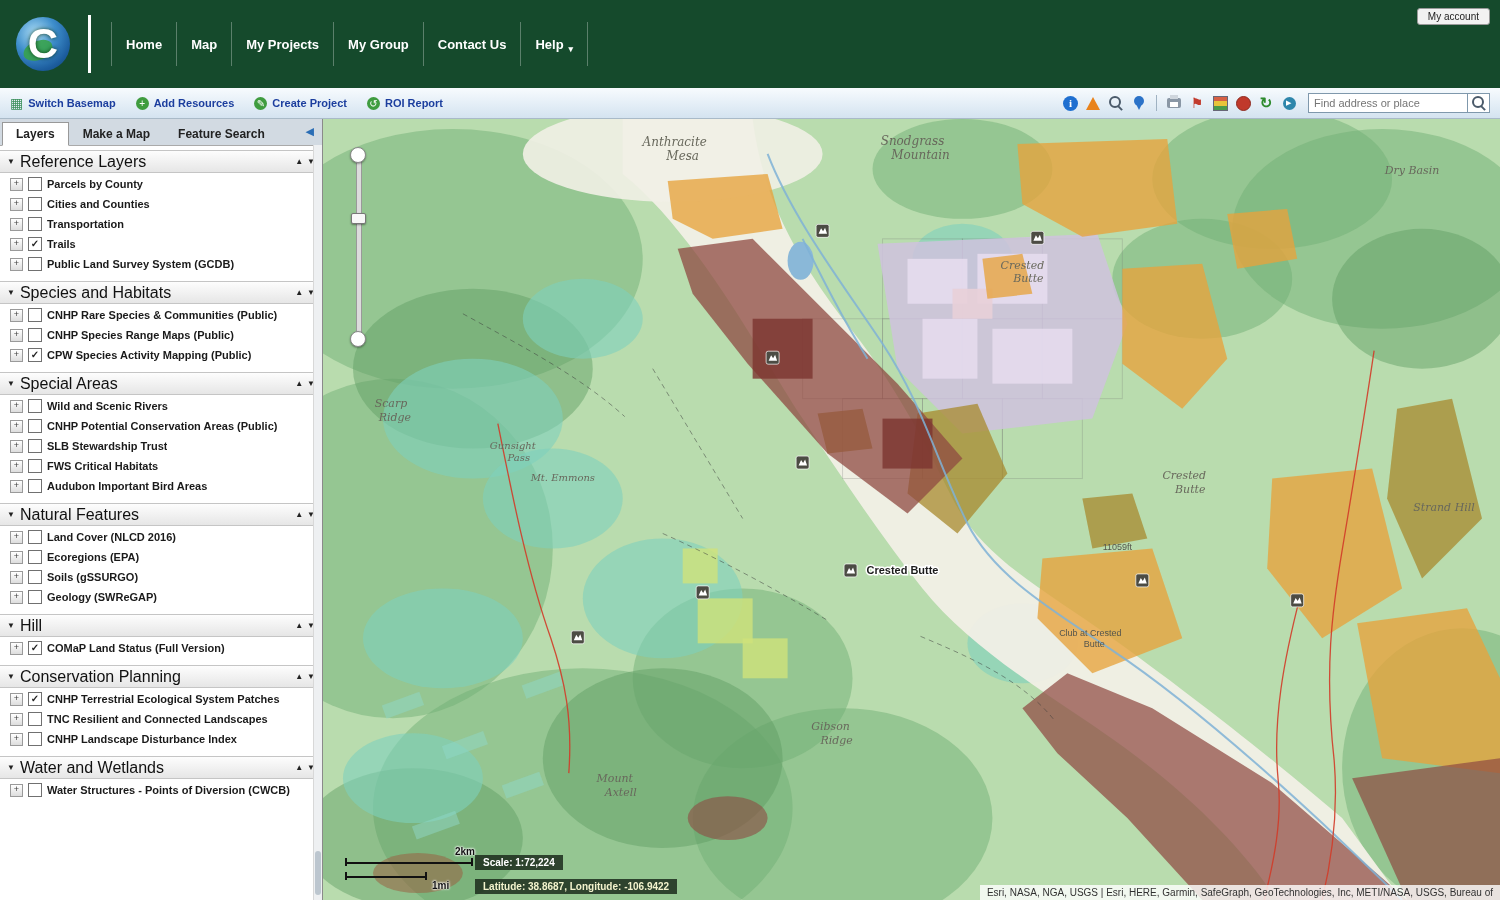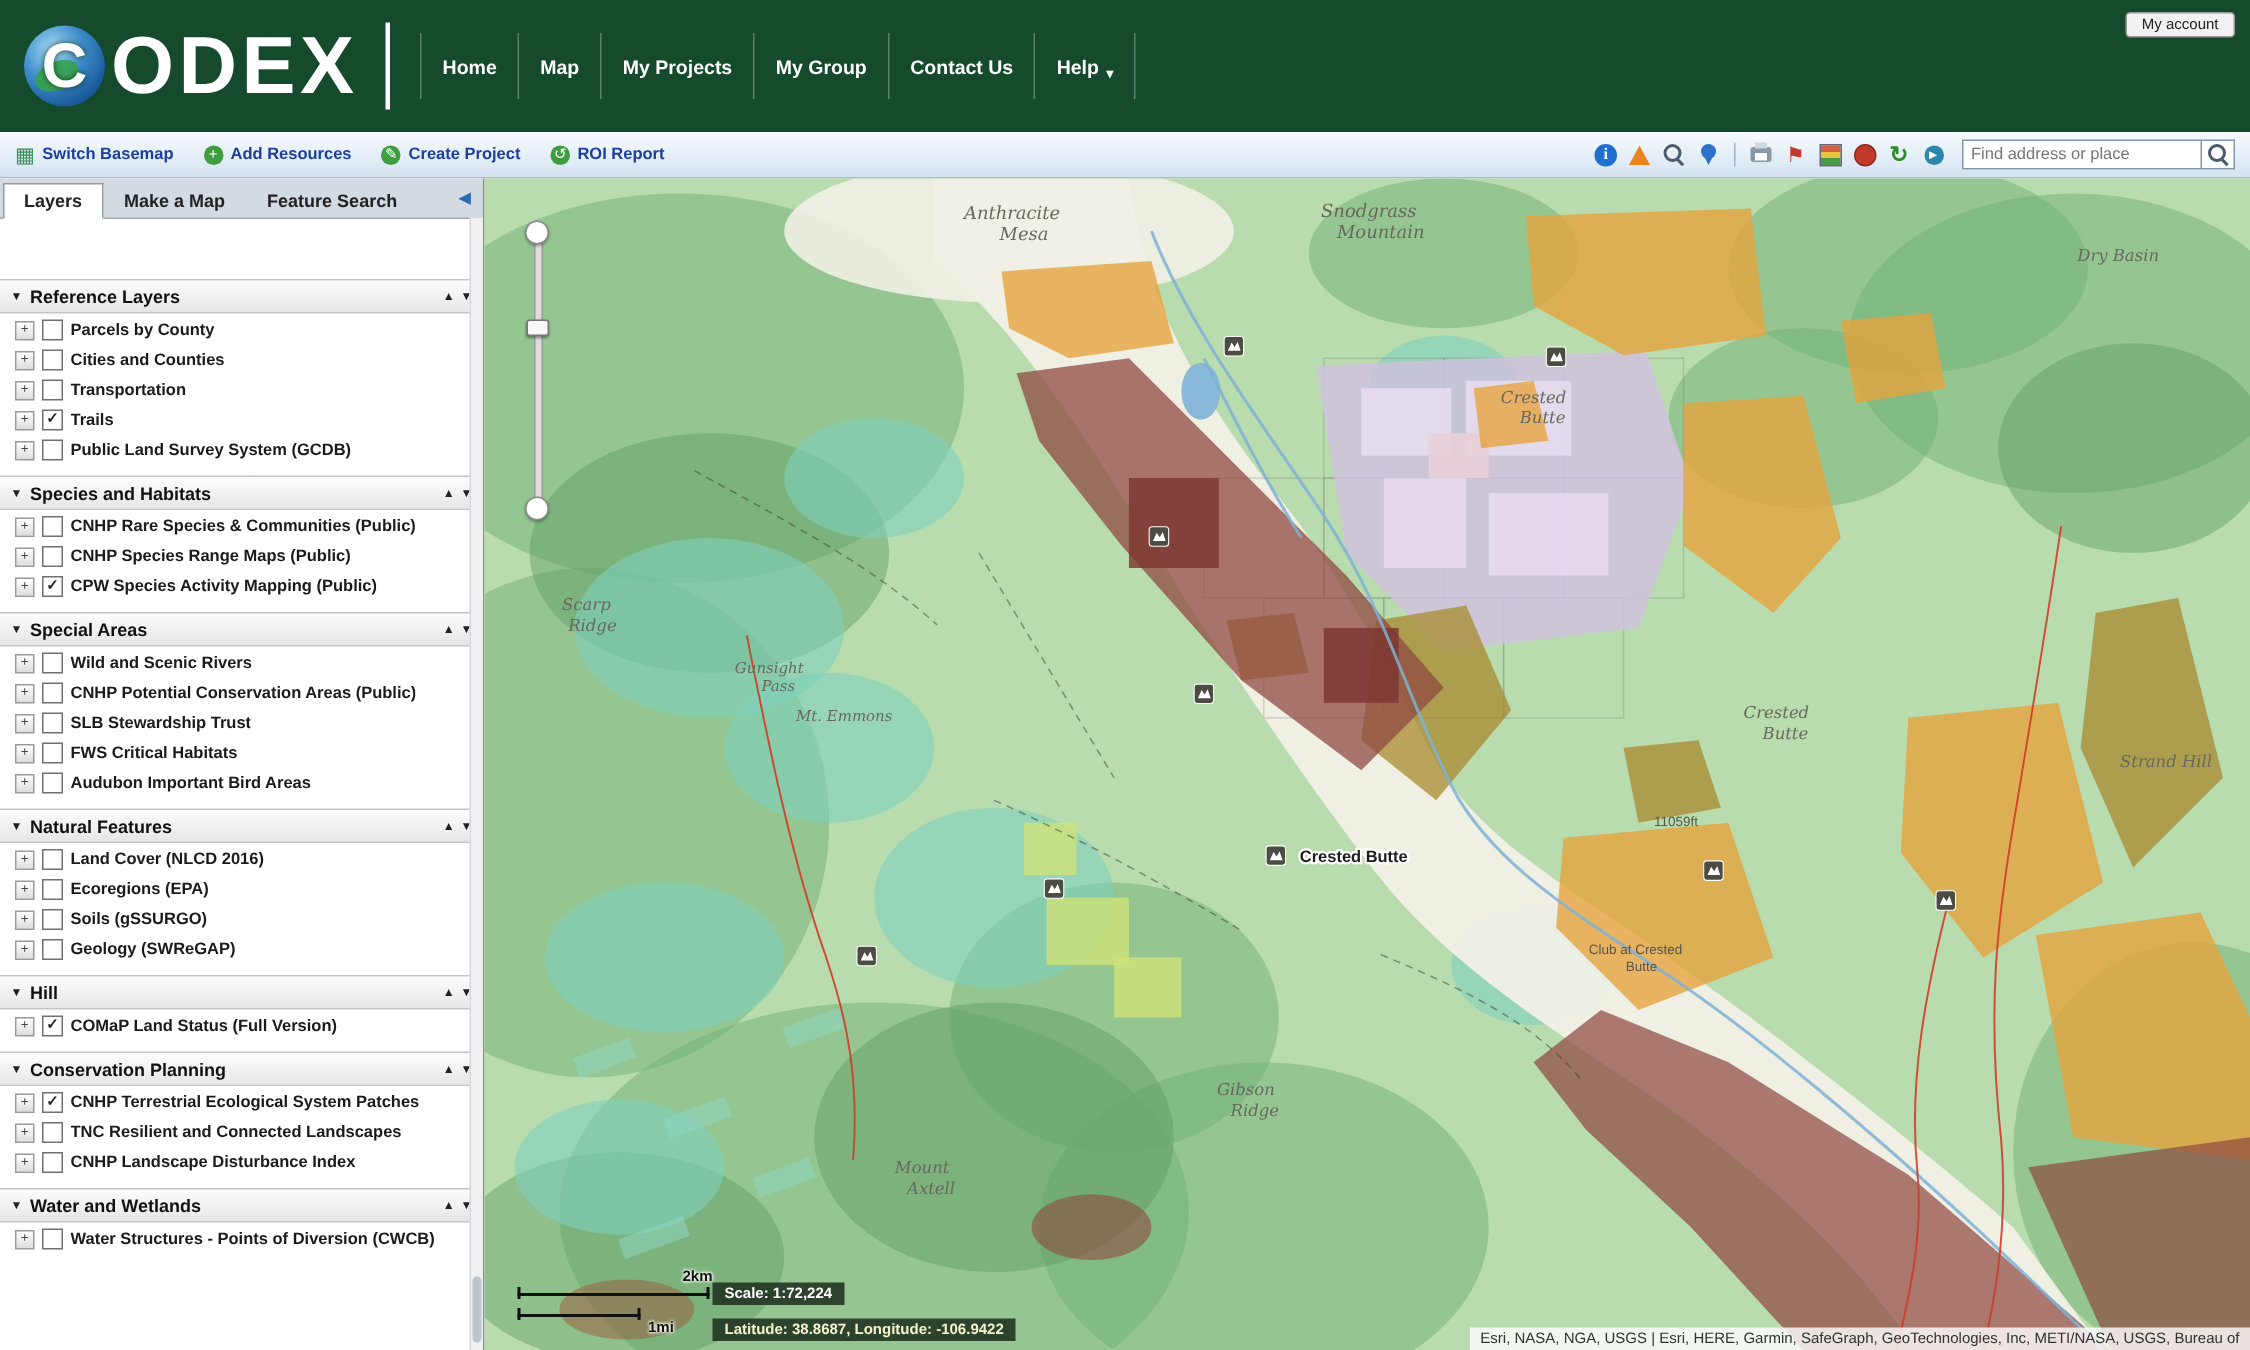--- a/index.html
+++ b/index.html
@@ -65,33 +65,33 @@
   .ic-globe::after{content:"▶";color:#fff;font-size:7px;position:absolute;left:3.5px;top:2.5px;}
   .searchbox{display:flex;align-items:center;margin-left:4px;}
   .searchbox input{width:148px;height:18px;border:1px solid #7f98ac;font-size:11px;padding:0 5px;color:#333;
     font-family:"Liberation Sans",sans-serif;}
   .searchbtn{width:22px;height:20px;border:1px solid #7f98ac;border-left:none;background:#fff;
     display:flex;align-items:center;justify-content:center;cursor:pointer;padding:0;}
 
   
   .main{flex:1;display:flex;min-height:0;}
   .sidebar{width:322px;background:#fff;border-right:1px solid #8a8a8a;position:relative;
-    display:flex;flex-direction:column;flex-shrink:0;gap:36px;}
+    display:flex;flex-direction:column;flex-shrink:0;}
   .tabbar{height:26px;background:#d2dae2;display:flex;align-items:flex-end;padding-left:2px;
     position:relative;border-bottom:1px solid #aaa;flex-shrink:0;}
   .tab{font-size:12px;font-weight:bold;color:#222;padding:4px 13px;cursor:pointer;
     border:1px solid transparent;border-bottom:none;}
   .tab.active{background:#fff;border:1px solid #999;border-bottom:1px solid #fff;margin-bottom:-1px;}
   .collapse{position:absolute;right:8px;top:6px;color:#2a6db5;font-size:11px;cursor:pointer;}
   .layers{flex:1;overflow:hidden;padding-top:4px;}
   .group{margin-bottom:8px;}
   .group-header{background:linear-gradient(#fdfdfd,#e6e6e6);border-top:1px solid #c5c5c5;
     border-bottom:1px solid #c5c5c5;height:21px;display:flex;align-items:center;padding:0 7px;cursor:pointer;}
   .gh-tri{font-size:8px;margin-right:5px;color:#222;}
-  .gh-title{font-size:12px;font-weight:bold;color:#111;flex:1;}
+  .gh-title{font-size:16px;font-weight:normal;color:#111;flex:1;}
   .gh-arrows{display:flex;gap:4px;}
   .gh-arrow{font-size:8px;color:#222;cursor:pointer;}
   .layer-row{display:flex;align-items:center;gap:5px;padding:4px 4px 2px 10px;}
   .expander{width:11px;height:11px;border:1px solid #9a9a9a;background:linear-gradient(#fff,#ddd);
     font-size:9px;line-height:9px;text-align:center;color:#444;flex-shrink:0;cursor:pointer;}
   .checkbox{width:12px;height:12px;border:1px solid #707070;background:#fff;flex-shrink:0;cursor:pointer;
     font-size:10px;line-height:11px;text-align:center;color:#222;font-weight:bold;}
   .layer-label{font-size:11px;font-weight:bold;color:#1a1a1a;white-space:nowrap;overflow:hidden;}
   .sb-scroll{position:absolute;right:0;top:26px;bottom:0;width:8px;background:#eef0f2;
     border-left:1px solid #d8d8d8;}
@@ -132,21 +132,20 @@
 </head>
 <body>
 
 <div class="app">
 
   <header>
     <div class="brand">
       <span class="globe">
         <span class="globe-c">C</span>
       </span>
-      <span class="brand-text">ODEX</span>
     </div>
     <div class="brand-divider"></div>
     <nav id="nav">
         <div class="nav-item">
           <span>Home</span>
         </div>
         <div class="nav-item">
           <span>Map</span>
         </div>
         <div class="nav-item">

